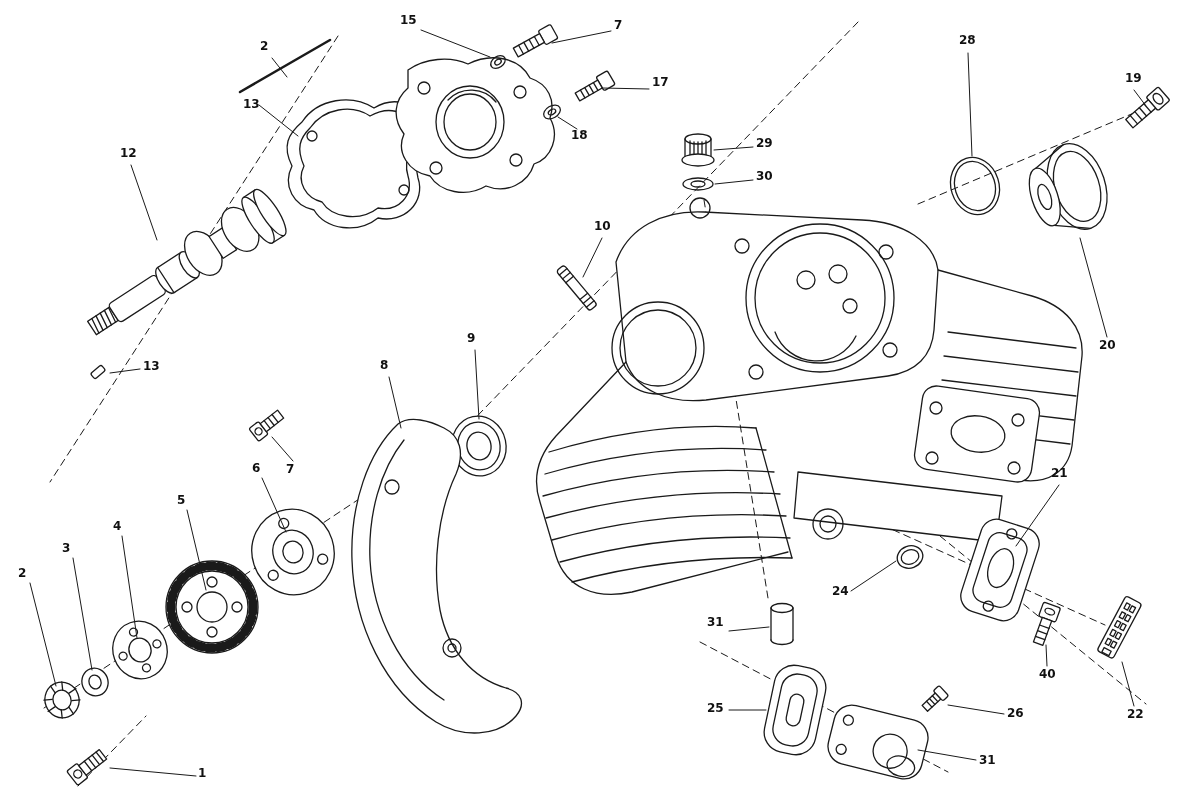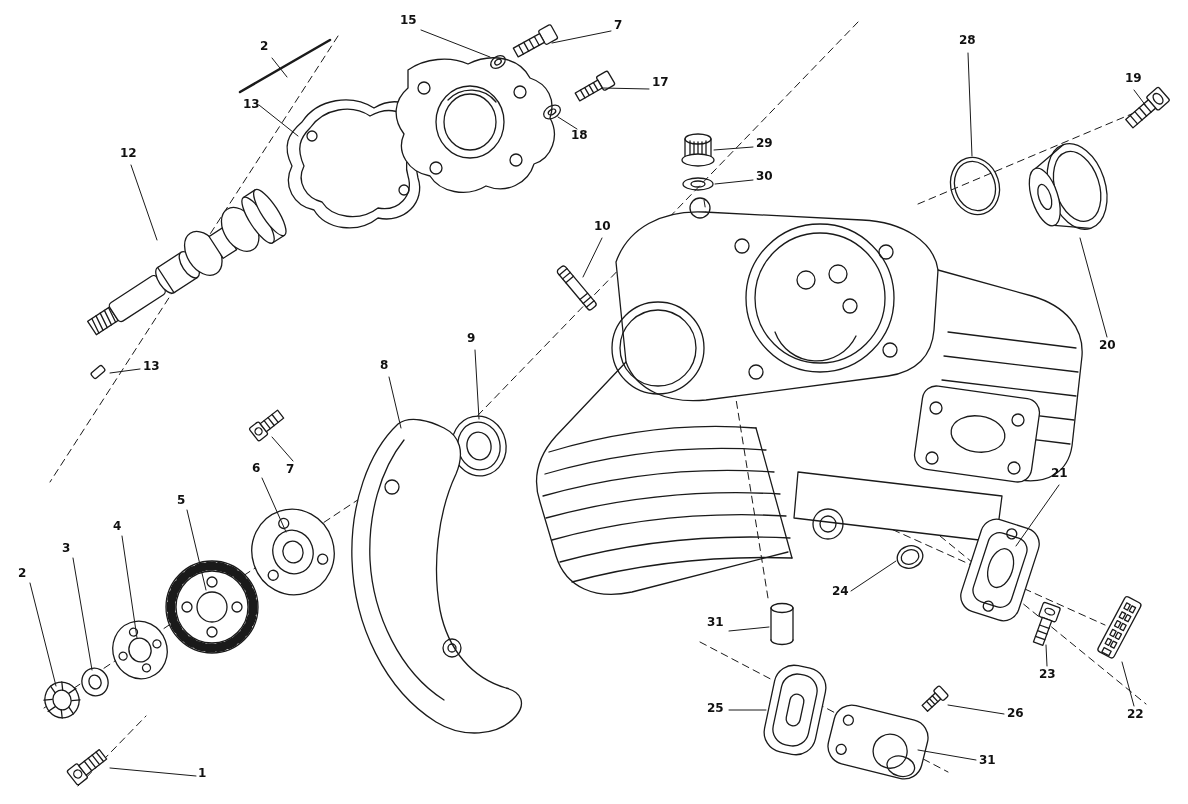--- a/index.html
+++ b/index.html
@@ -393,21 +393,21 @@
   <div class="callout" style="left:243px;top:98px">13</div>
   <div class="callout" style="left:260px;top:40px">2</div>
   <div class="callout" style="left:400px;top:14px">15</div>
   <div class="callout" style="left:614px;top:19px">7</div>
   <div class="callout" style="left:652px;top:76px">17</div>
   <div class="callout" style="left:571px;top:129px">18</div>
   <div class="callout" style="left:1125px;top:72px">19</div>
   <div class="callout" style="left:1099px;top:339px">20</div>
   <div class="callout" style="left:1051px;top:467px">21</div>
   <div class="callout" style="left:1127px;top:708px">22</div>
-  <div class="callout" style="left:1039px;top:668px">23</div>
+  <div class="callout" style="left:1039px;top:668px">40</div>
   <div class="callout" style="left:832px;top:585px">24</div>
   <div class="callout" style="left:707px;top:702px">25</div>
   <div class="callout" style="left:1007px;top:707px">26</div>
   <div class="callout" style="left:979px;top:754px">31</div>
   <div class="callout" style="left:959px;top:34px">28</div>
   <div class="callout" style="left:756px;top:137px">29</div>
   <div class="callout" style="left:756px;top:170px">30</div>
   <div class="callout" style="left:707px;top:616px">31</div>
 </div>
 

